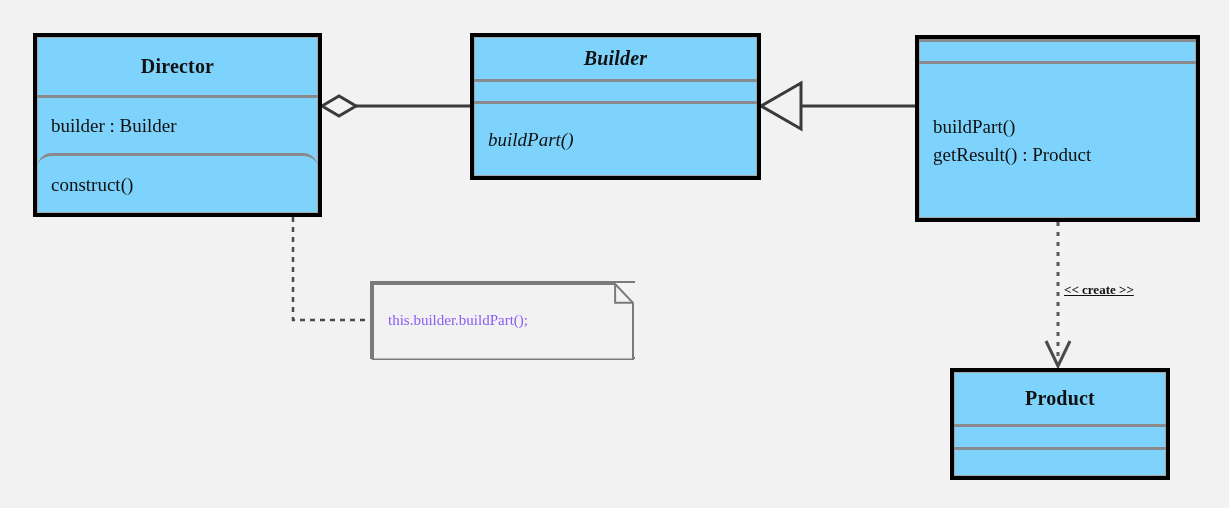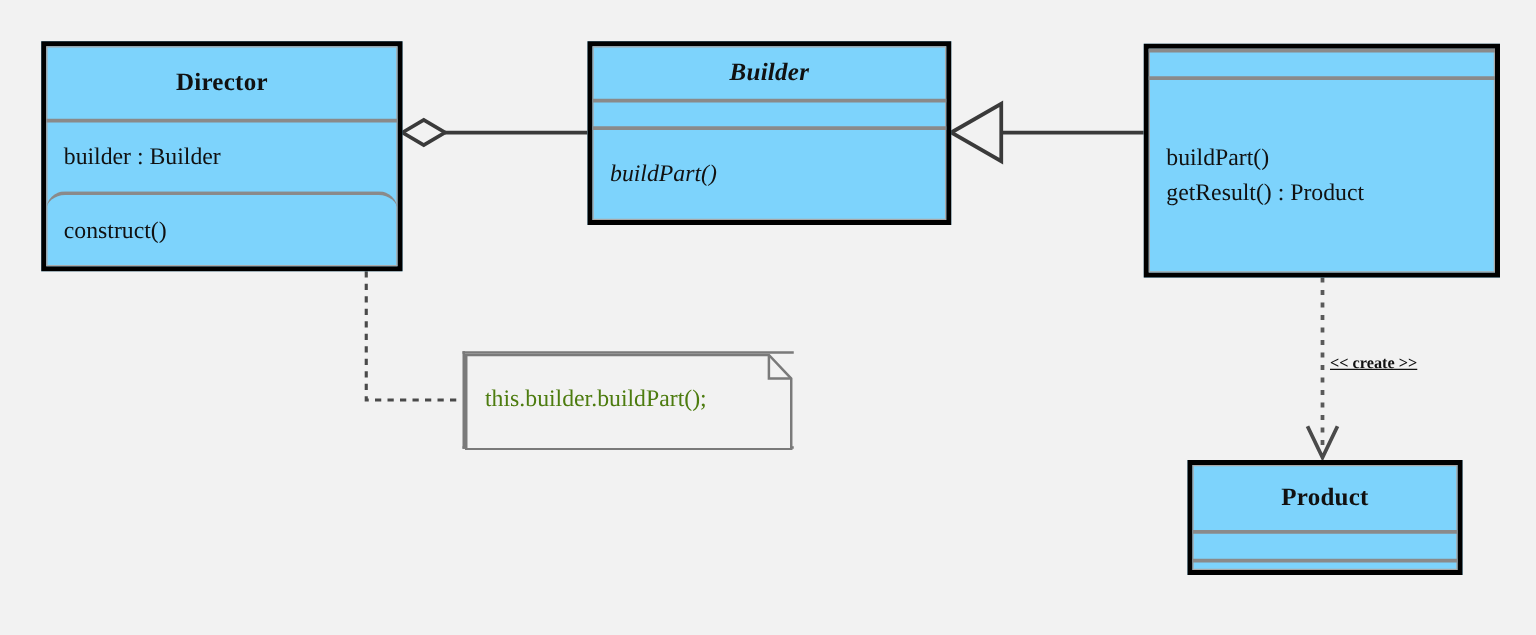--- a/index.html
+++ b/index.html
@@ -82,22 +82,22 @@
     border-right: none;
     display: flex;
     align-items: center;
   }
   .uml-note .note-body {
     position: absolute;
     left: 0; top: 0; right: 0; bottom: 0;
   }
   .note-text {
     position: relative;
-    font-size: 19px;
-    color: #4d7c0f;
+    font-size: 15px;
+    color: #8b5cf6;
     padding-left: 16px;
     white-space: nowrap;
     z-index: 3;
     text-align: right;
   }
   
   .stereotype {
     position: absolute;
     font-size: 13px;
     font-weight: bold;
@@ -159,21 +159,21 @@
 
   <div class="uml-class" style="left:915px; top:35px; width:285px; height:187px;">
     <div class="inner-frame"></div>
     <div class="compartment divider-top" style="height:22px;"></div>
     <div class="compartment divider-top" style="flex:1;">
       <div class="member">buildPart()</div>
       <div class="member">getResult() : Product</div>
     </div>
   </div>
 
-  <div class="uml-class" style="left:950px; top:368px; width:220px; height:92px;">
+  <div class="uml-class" style="left:950px; top:368px; width:220px; height:112px;">
     <div class="inner-frame"></div>
     <div class="compartment" style="height:52px;">
       <div class="class-name">Product</div>
     </div>
     <div class="compartment divider-top" style="height:23px;"></div>
     <div class="compartment divider-top" style="flex:1;"></div>
   </div>
 
   <div class="uml-note" style="left:370px; top:281px; width:265px; height:78px;">
     <svg class="note-body" viewBox="0 0 265 78" preserveAspectRatio="none" xmlns="http://www.w3.org/2000/svg">

